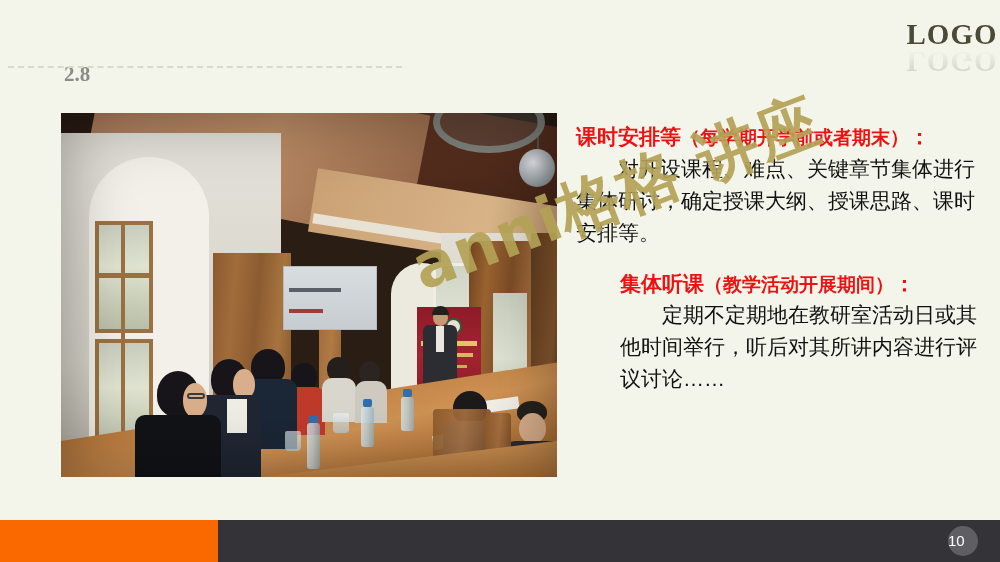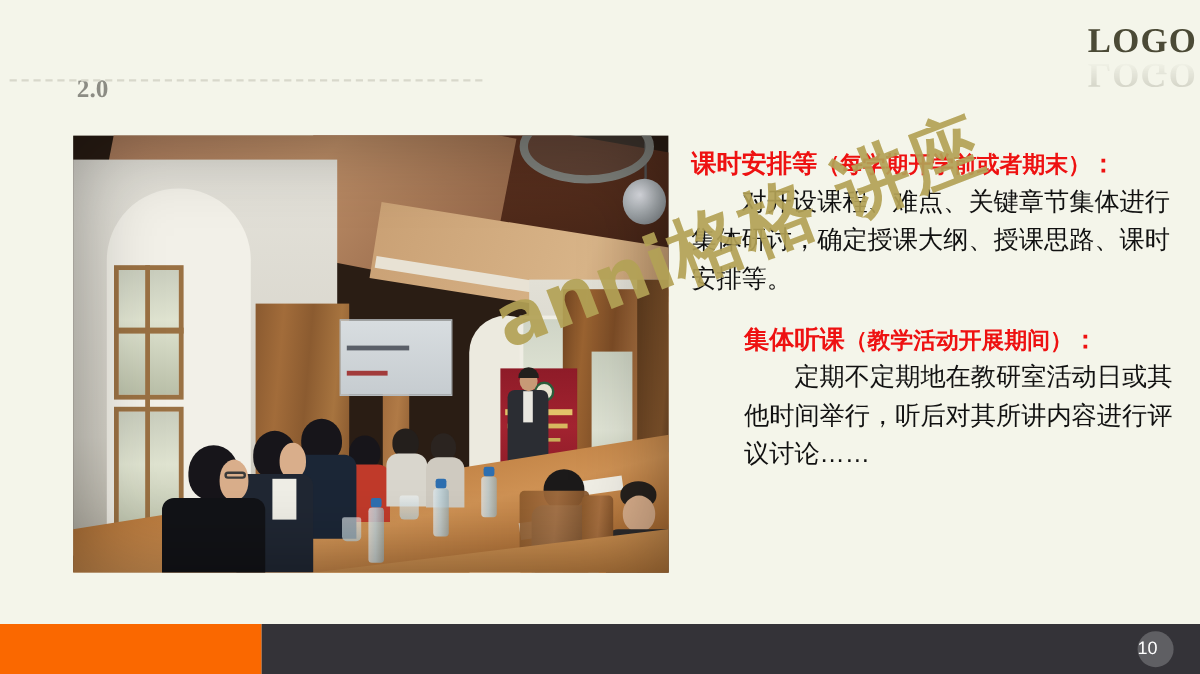--- a/index.html
+++ b/index.html
@@ -335,21 +335,21 @@
     line-height: 30px;
     text-align: left;
   }
 </style>
 </head>
 <body>
 
 <div id="slide">
 
   <div id="title-bar">
-    <div id="slide-number-prefix">2.0</div>
+    <div id="slide-number-prefix">2.8</div>
   </div>
   <div id="title-rule"></div>
 
   <div id="logo-block">
     <div id="logo-text">LOGO</div>
     <div id="logo-reflection">LOGO</div>
   </div>
 
   <div id="photo">
 

